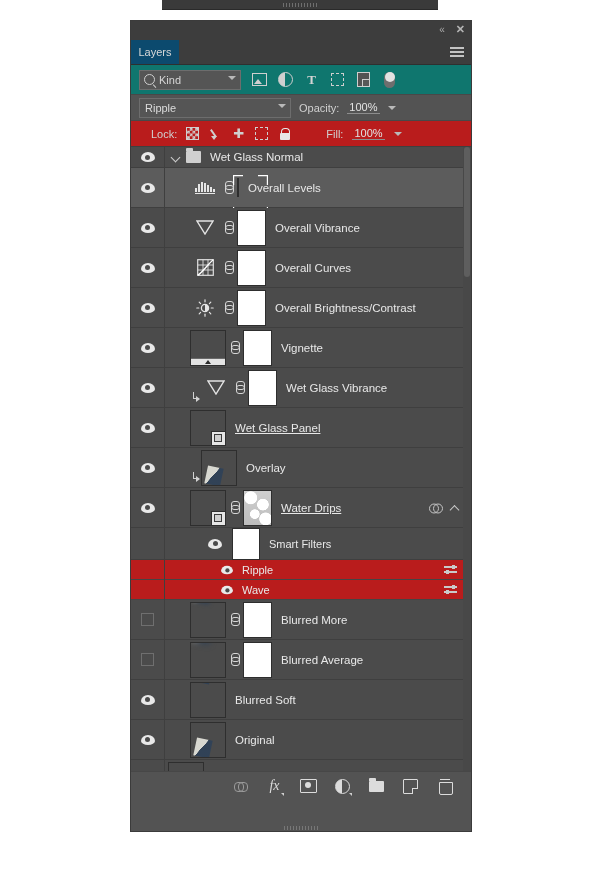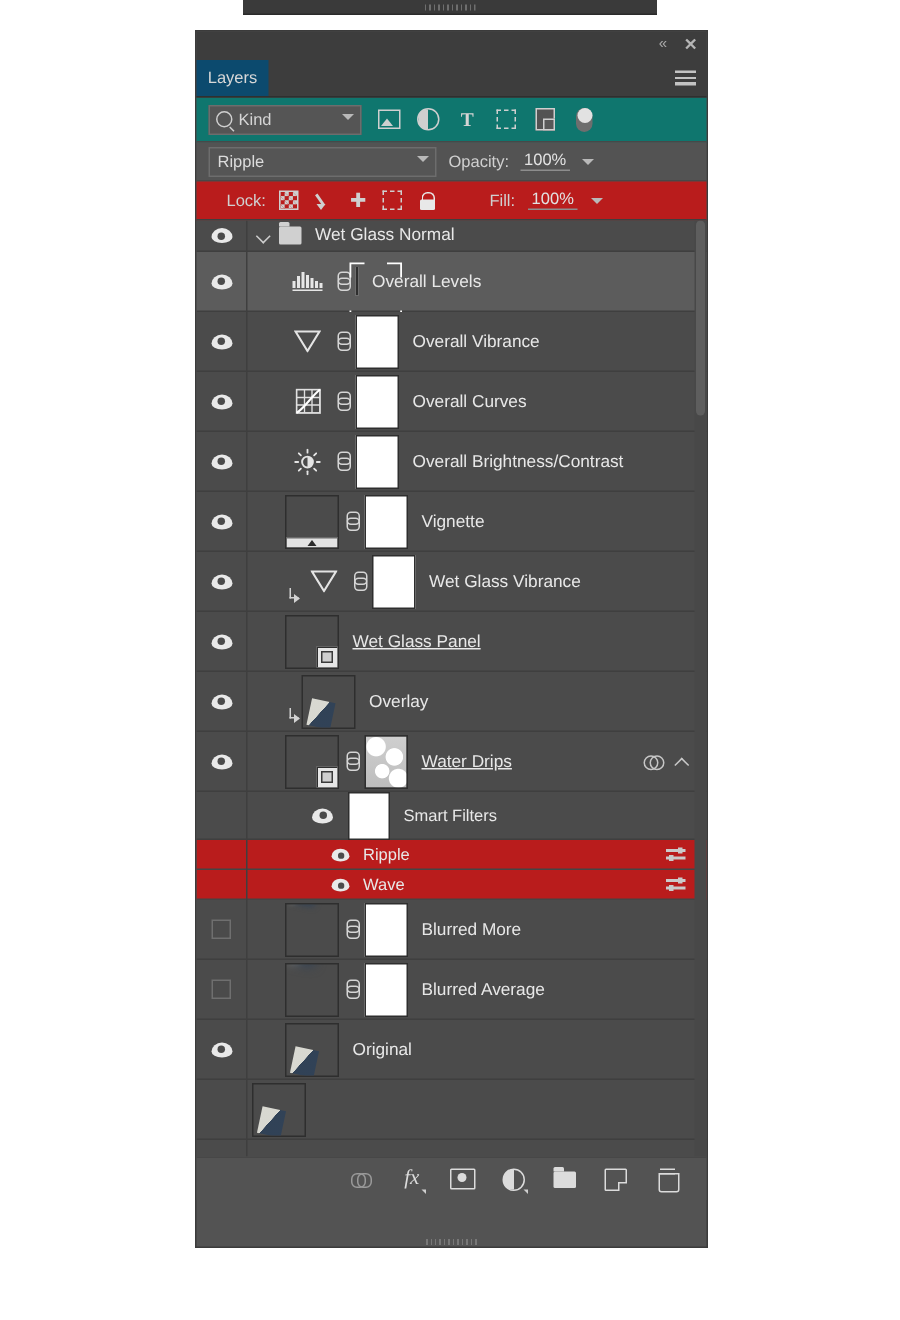--- a/index.html
+++ b/index.html
@@ -664,20 +664,29 @@
       <div class="content-cell indent-1">
         <span class="thumb"><span class="thumb-photo blur2"></span></span>
         <span class="link-icon">
             <span class="chain"></span>
           </span>
         <span class="mask"></span>
         <span class="name">Blurred Average</span>
       </div>
     </div>
 
+    <div class="row">
+      <div class="eye-cell">
+          <span class="eye"></span>
+        </div>
+      <div class="content-cell indent-1">
+        <span class="thumb"><span class="thumb-photo" style="filter:blur(.6px)"></span></span>
+        <span class="name">Blurred Soft</span>
+      </div>
+    </div>
 
     <div class="row">
       <div class="eye-cell">
           <span class="eye"></span>
         </div>
       <div class="content-cell indent-1">
         <span class="thumb"><span class="thumb-photo"></span></span>
         <span class="name">Original</span>
       </div>
     </div>

